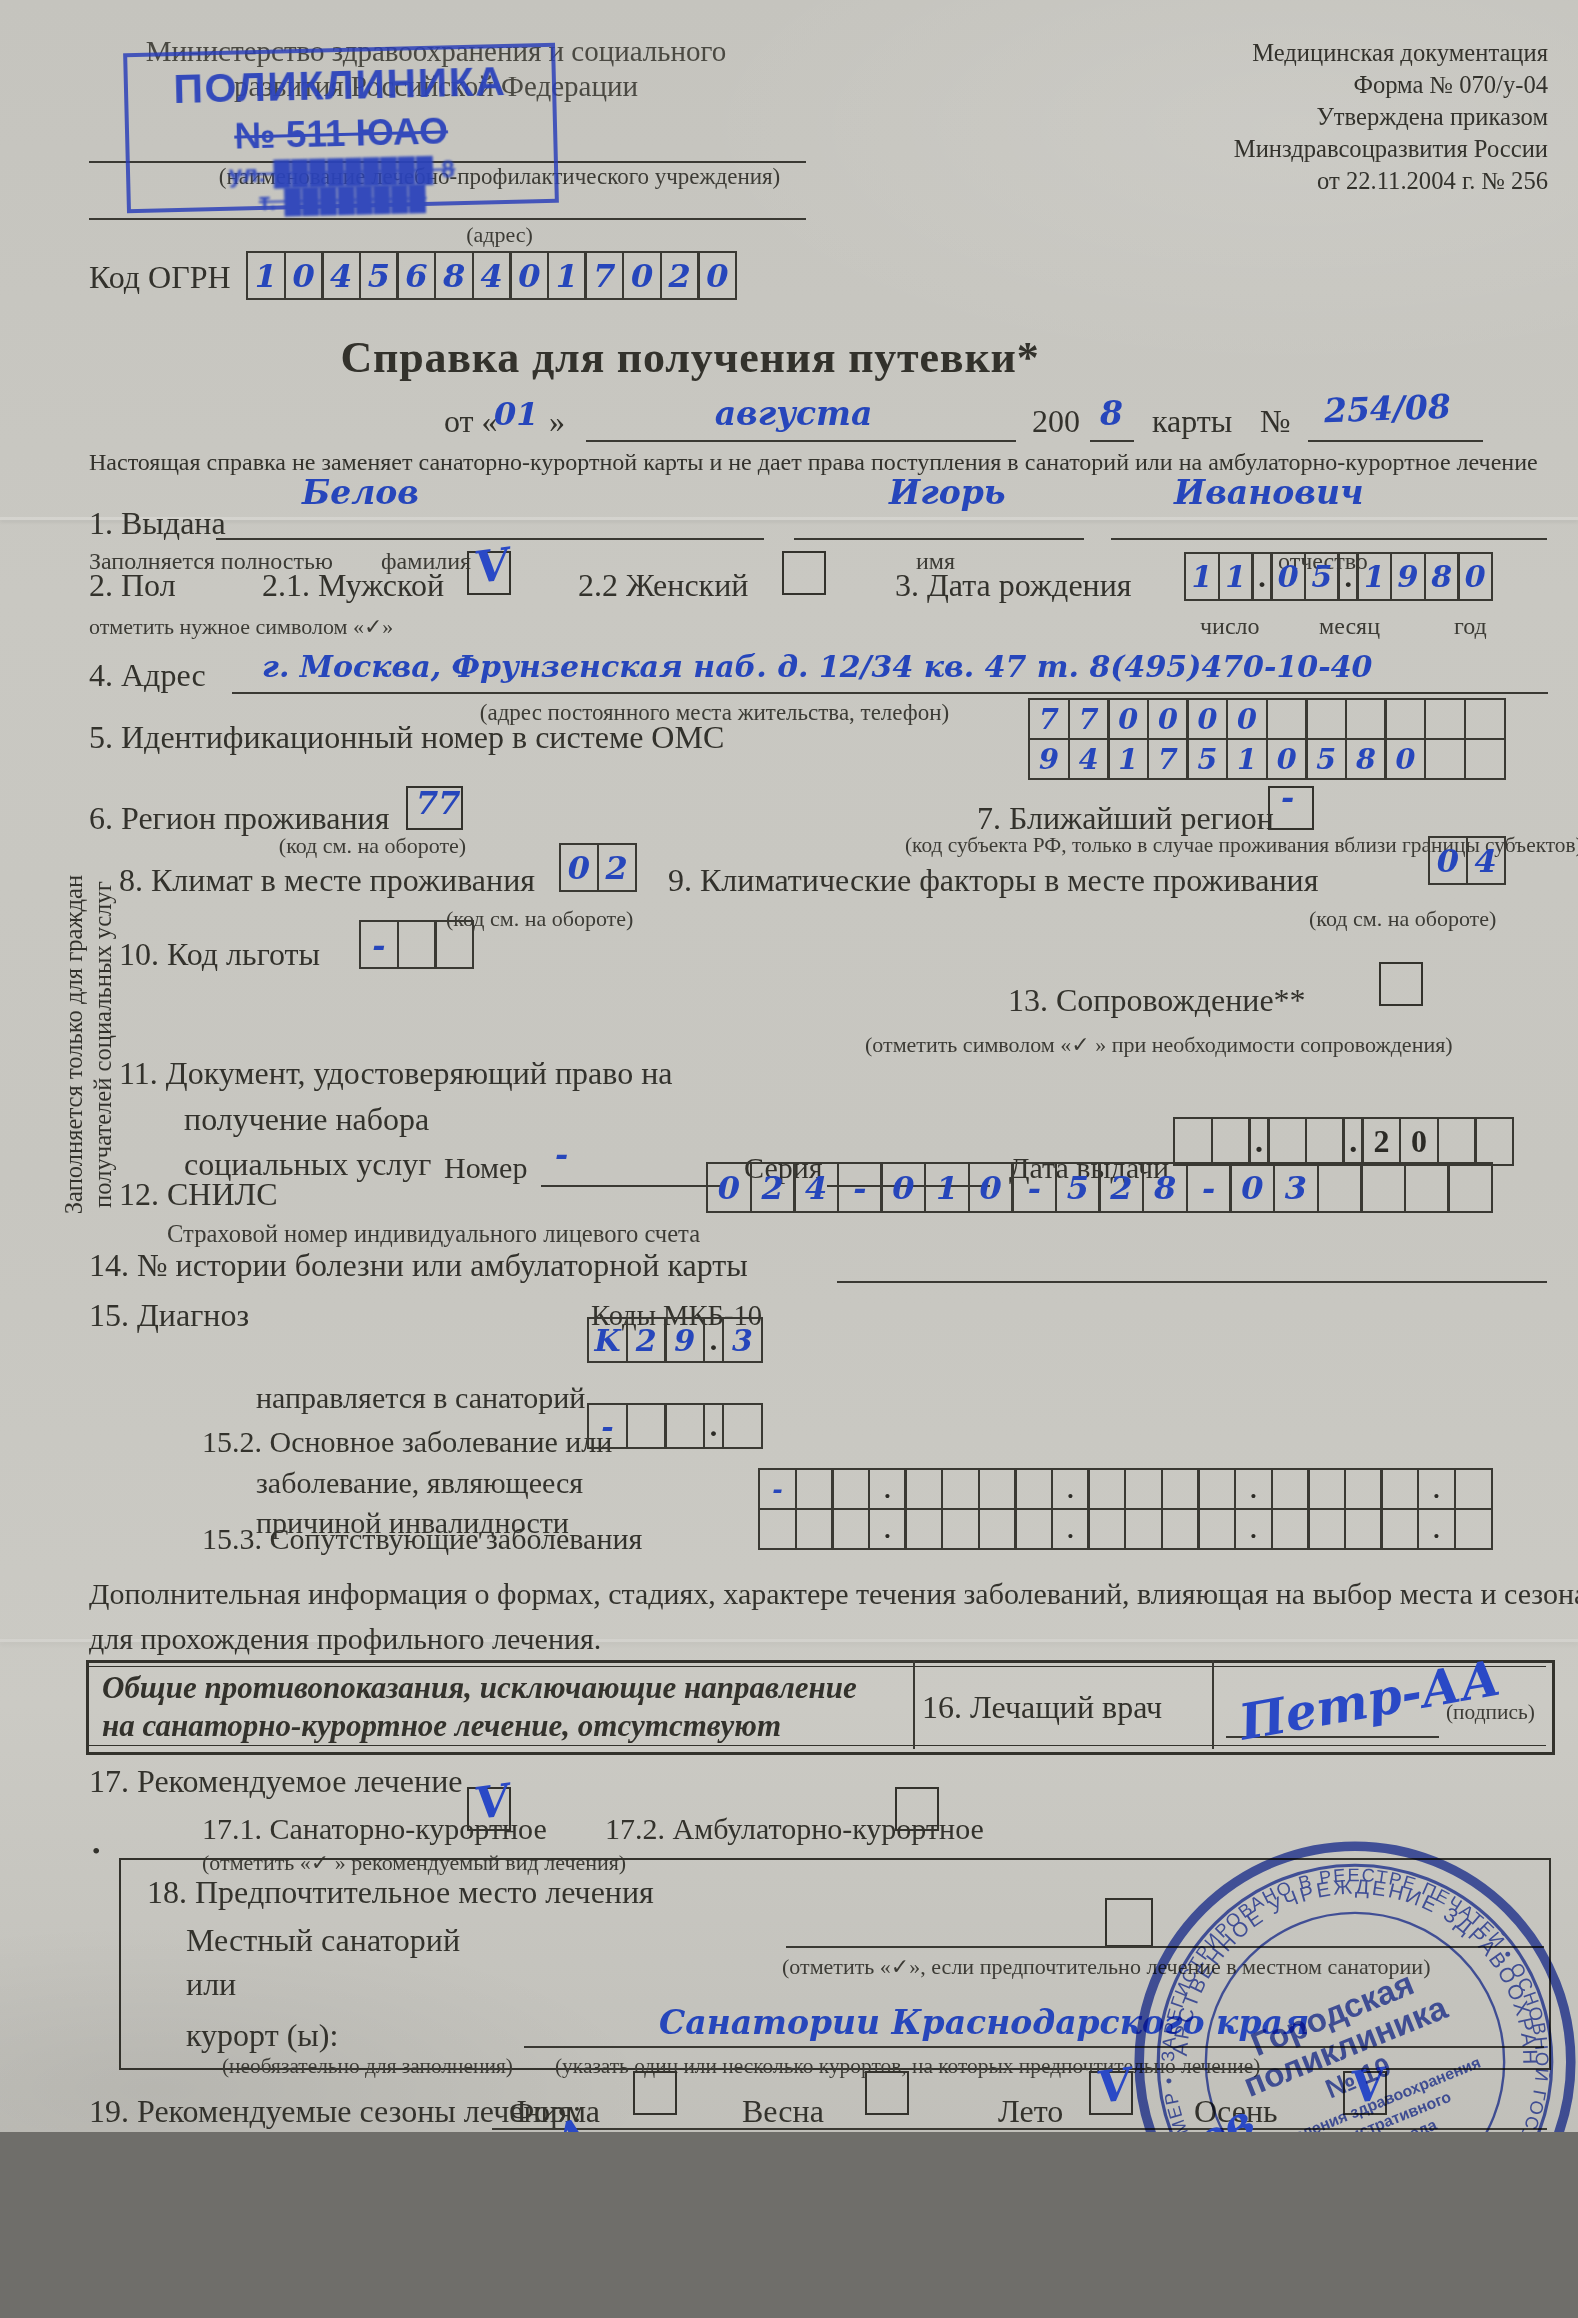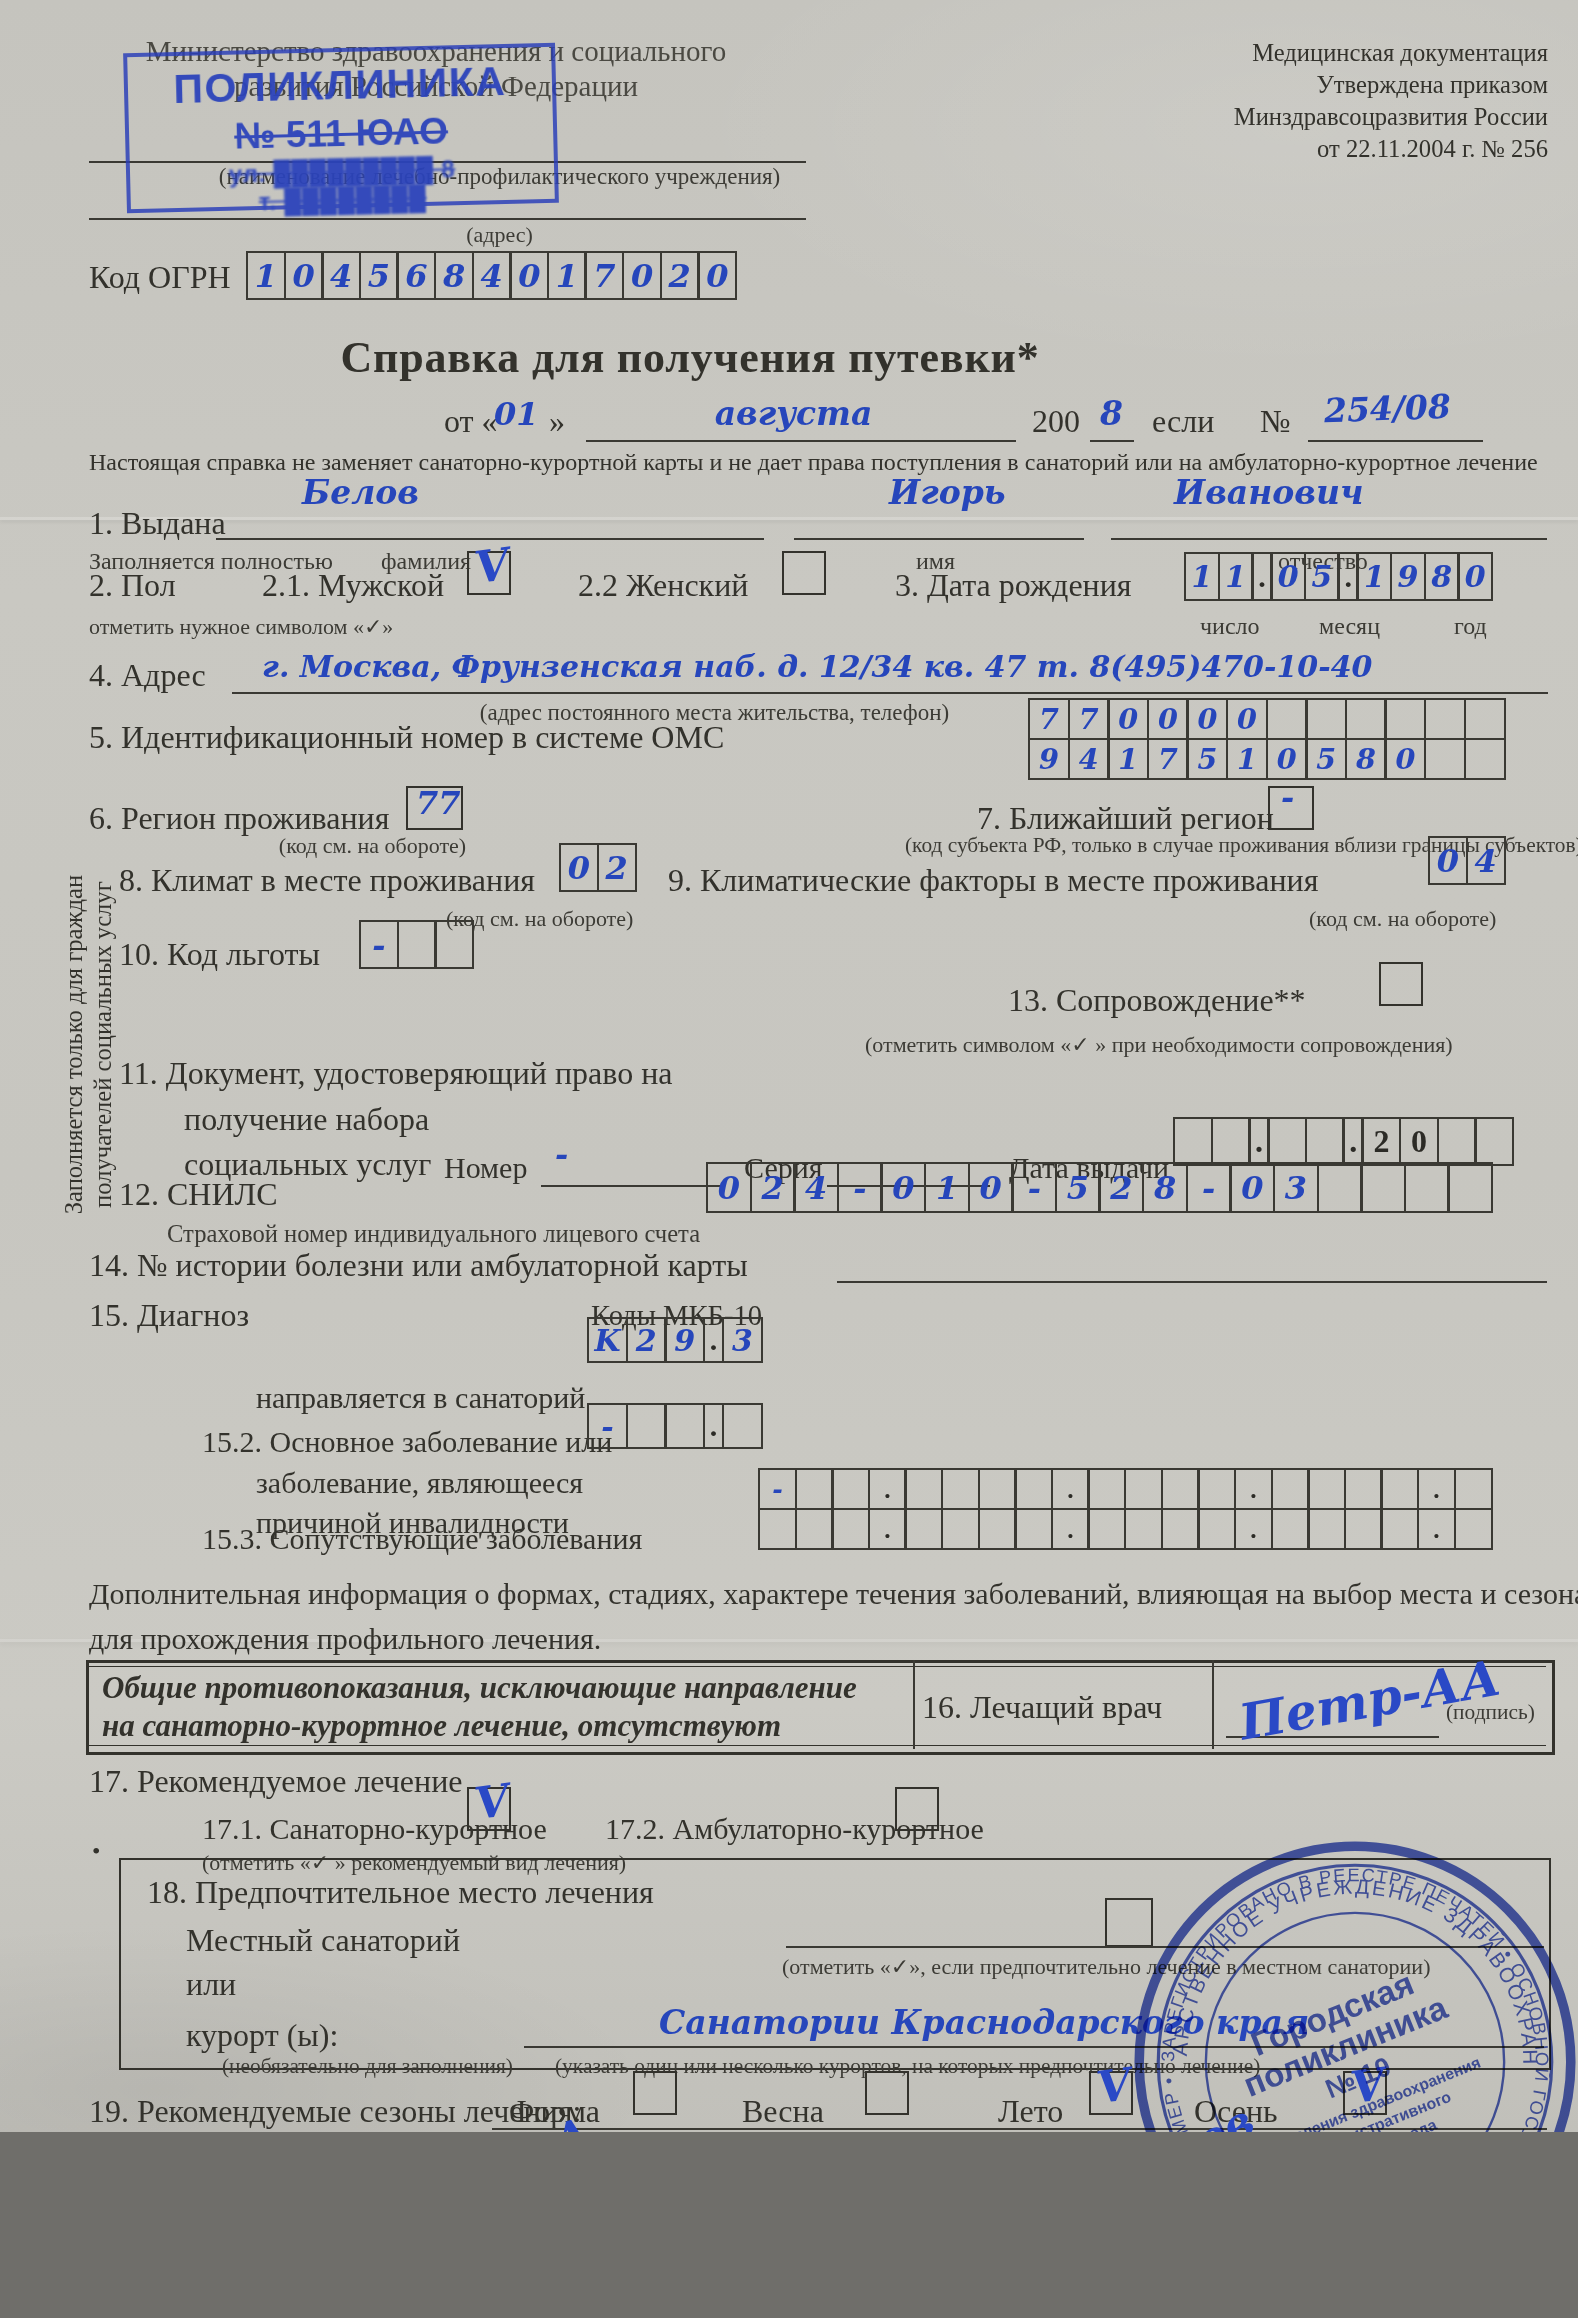--- a/index.html
+++ b/index.html
@@ -54,20 +54,21 @@
 
   <div class="a foldA"></div>
   <div class="a foldB"></div>
   <div class="a edge"></div>
 
   <div class="a lbl ctr" style="left:95px;top:35px;width:682px;font-size:29px;color:#4a4942;">Министерство здравоохранения и социального</div>
   <div class="a lbl ctr" style="left:95px;top:70px;width:682px;font-size:29px;color:#4a4942;">развития Российской Федерации</div>
 
   <div class="a rgt" style="left:1024px;top:37px;width:524px;font-size:24.6px;line-height:32px;">
     <div>Медицинская документация</div>
+    <div>Форма № 070/у-04</div>
     <div>Утверждена приказом</div>
     <div>Минздравсоцразвития России</div>
     <div>от 22.11.2004 г. № 256</div>
   </div>
 
   <div class="a ul" style="left:89px;top:161px;width:717px;"></div>
   <div class="a cap ctr" style="left:190px;top:164px;width:619px;font-size:23px;">(наименование лечебно-профилактического учреждения)</div>
   <div class="a ul" style="left:89px;top:218px;width:717px;"></div>
   <div class="a cap ctr" style="left:190px;top:222px;width:619px;">(адрес)</div>
 
@@ -98,21 +99,21 @@
   <div class="a b ctr" style="left:333px;top:332px;width:714px;font-size:44px;letter-spacing:0.8px;">Справка  для  получения  путевки*</div>
 
   <div class="a lbl" style="left:444px;top:403px;">от «</div>
   <div class="a hand" style="left:494px;top:395px;font-size:32px;">01</div>
   <div class="a lbl" style="left:549px;top:403px;">»</div>
   <div class="a ul" style="left:586px;top:440px;width:430px;"></div>
   <div class="a hand ctr" style="left:635px;top:394px;width:317px;font-size:33px;">августа</div>
   <div class="a lbl" style="left:1032px;top:403px;">200</div>
   <div class="a ul" style="left:1090px;top:440px;width:44px;"></div>
   <div class="a hand" style="left:1100px;top:394px;font-size:33px;">8</div>
-  <div class="a lbl" style="left:1152px;top:403px;">если</div>
+  <div class="a lbl" style="left:1152px;top:403px;">карты</div>
   <div class="a lbl" style="left:1260px;top:403px;">№</div>
   <div class="a ul" style="left:1308px;top:440px;width:175px;"></div>
   <div class="a hand" style="left:1324px;top:389px;font-size:33px;transform:rotate(-2deg);">254/08</div>
 
   <div class="a ctr" style="left:89px;top:449px;width:1405px;font-size:24px;white-space:nowrap;">Настоящая справка не заменяет санаторно-курортной карты и не дает права поступления в санаторий или на амбулаторно-курортное лечение</div>
 
   <div class="a lbl" style="left:89px;top:505px;">1. Выдана</div>
   <div class="a ul" style="left:216px;top:538px;width:548px;"></div>
   <div class="a ul" style="left:794px;top:538px;width:290px;"></div>
   <div class="a ul" style="left:1111px;top:538px;width:436px;"></div>

